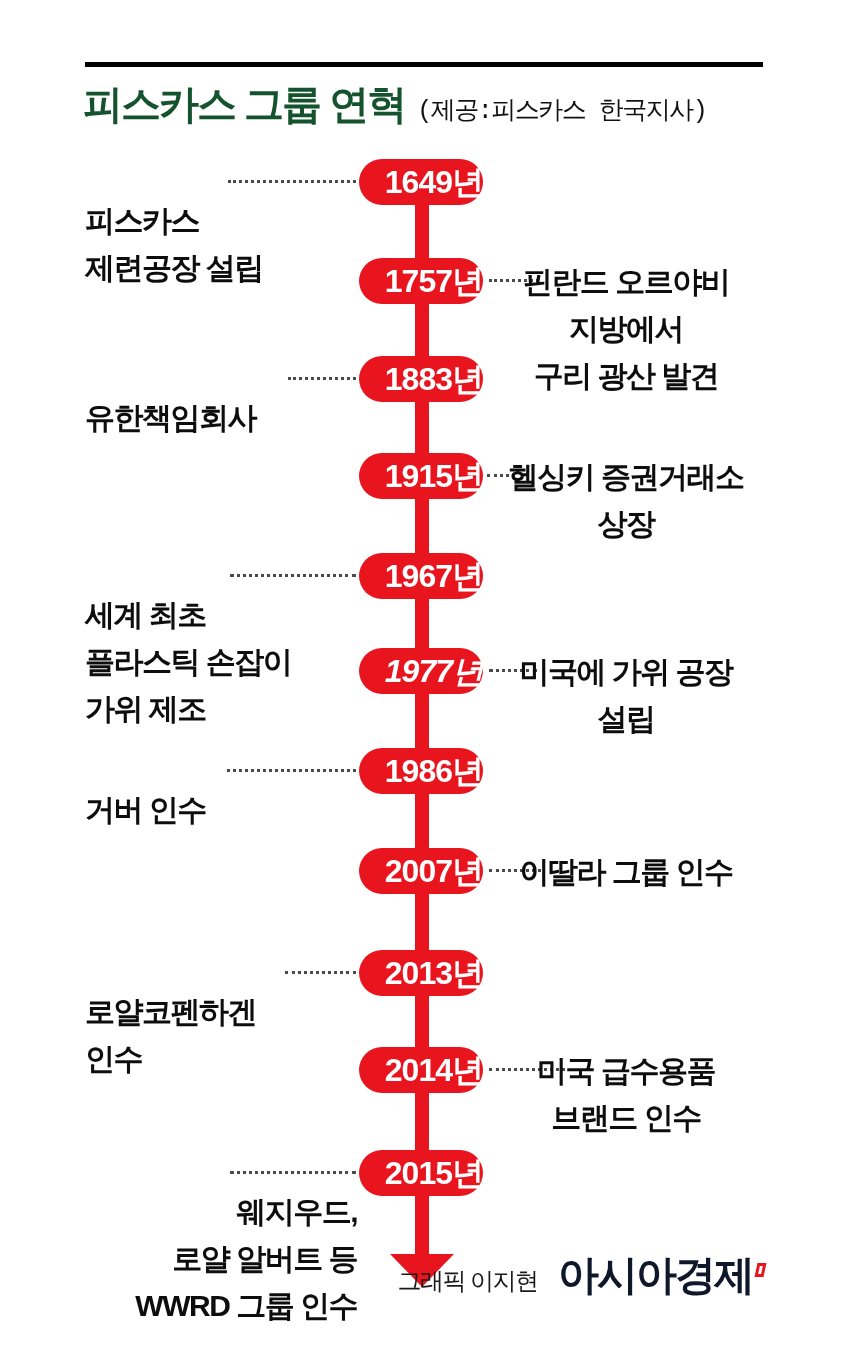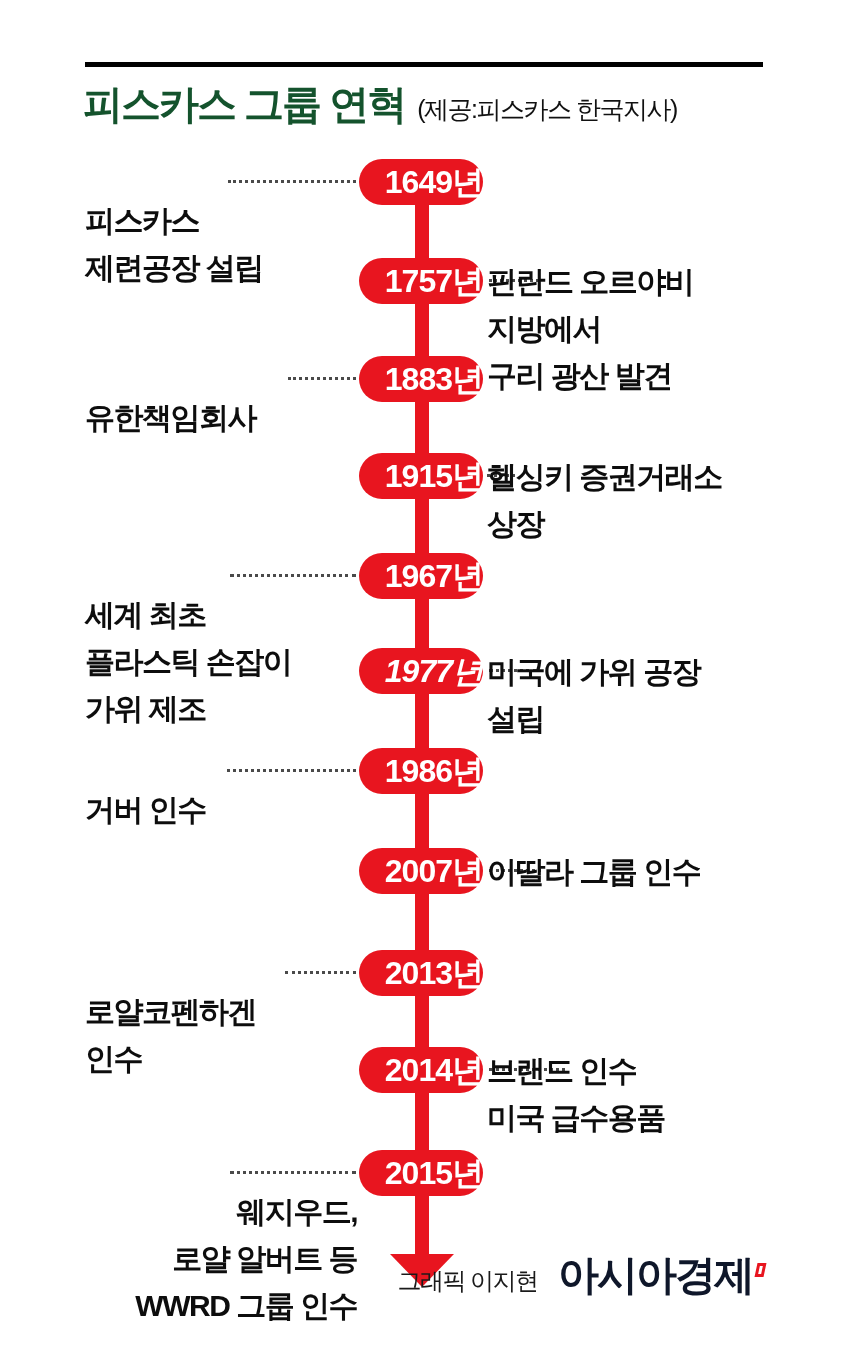--- a/index.html
+++ b/index.html
@@ -5,34 +5,34 @@
   * { margin:0; padding:0; box-sizing:border-box; }
   html,body { background:#ffffff; }
   .canvas {
     position:relative; width:850px; height:1358px; background:#ffffff;
     font-family:"Liberation Sans","DejaVu Sans",sans-serif; overflow:hidden;
     color:#0d0d0d;
   }
   .top-rule { position:absolute; left:85px; top:62px; width:678px; height:5px; background:#000; }
   .header { position:absolute; left:83px; top:77px; white-space:nowrap; }
   .title { font-size:40px; font-weight:800; letter-spacing:-2px; color:#14532d; vertical-align:baseline; }
-  .source-note { font-size:25px; font-weight:500; letter-spacing:-1.5px; color:#111; margin-left:12px; vertical-align:baseline; }
+  .source-note { font-size:25px; font-weight:500; letter-spacing:-1.5px; color:#111; margin-left:12px; vertical-align:baseline;font-family:Liberation Mono, monospace; }
 
   .vline { position:absolute; left:415px; top:182px; width:14px; height:1078px; background:var(--accent,#e8151f); }
   .arrowhead { position:absolute; left:390px; top:1254px; width:0; height:0;
     border-left:32px solid transparent; border-right:32px solid transparent;
     border-top:33px solid var(--accent,#e8151f); }
 
   .badge { position:absolute; left:359px; width:124px; height:46px; border-radius:23px;
     background:var(--accent,#e8151f); color:#fff; font-size:32px; font-weight:700;
     text-align:right; line-height:46px; letter-spacing:-1px; }
 
   .label { position:absolute; font-size:30px; line-height:47px; font-weight:600; letter-spacing:-1.5px; color:#0d0d0d; }
   .label.left  { left:85px; width:272px; text-align:left;margin-top:38px; }
-  .label.right { left:487px; width:278px; text-align:left; }
+  .label.right { left:487px; width:278px; text-align:center; }
 
   .connector { position:absolute; height:0; border-top:3px dotted #4a4a4a; }
 
   .footer { position:absolute; top:1248px; left:290px; width:475px; text-align:right; white-space:nowrap; }
   .credit { font-size:24px; font-weight:500; letter-spacing:-1.5px; color:#1a1a1a; vertical-align:baseline; }
   .brand  { font-size:41px; font-weight:800; letter-spacing:-2px; color:#0f172a; margin-left:16px; vertical-align:baseline; }
   .brand-mark { display:inline-block; width:9px; height:14px; border:3px solid var(--accent,#e8151f);
     transform:skewX(-12deg); position:relative; top:-12px; margin-left:3px; }
 </style>
 </head>
@@ -106,22 +106,22 @@
 
   <div class="connector" style="top:971px; left:285px; width:71px;"></div>
   <div class="label left" style="top:950px;">
     <div>로얄코펜하겐</div>
     <div>인수</div>
   </div>
   <div class="badge" style="top:950px;">2013년</div>
 
   <div class="connector" style="top:1068px; left:489px; width:76px;"></div>
   <div class="label right" style="top:1047px;">
+    <div>미국 급수용품</div>
     <div>브랜드 인수</div>
-    <div>미국 급수용품</div>
   </div>
   <div class="badge" style="top:1047px;">2014년</div>
 
   <div class="connector" style="top:1171px; left:230px; width:126px;"></div>
   <div class="label left" style="top:1150px;text-align:right;">
     <div>웨지우드,</div>
     <div>로얄 알버트 등</div>
     <div>WWRD 그룹 인수</div>
   </div>
   <div class="badge" style="top:1150px;">2015년</div>

